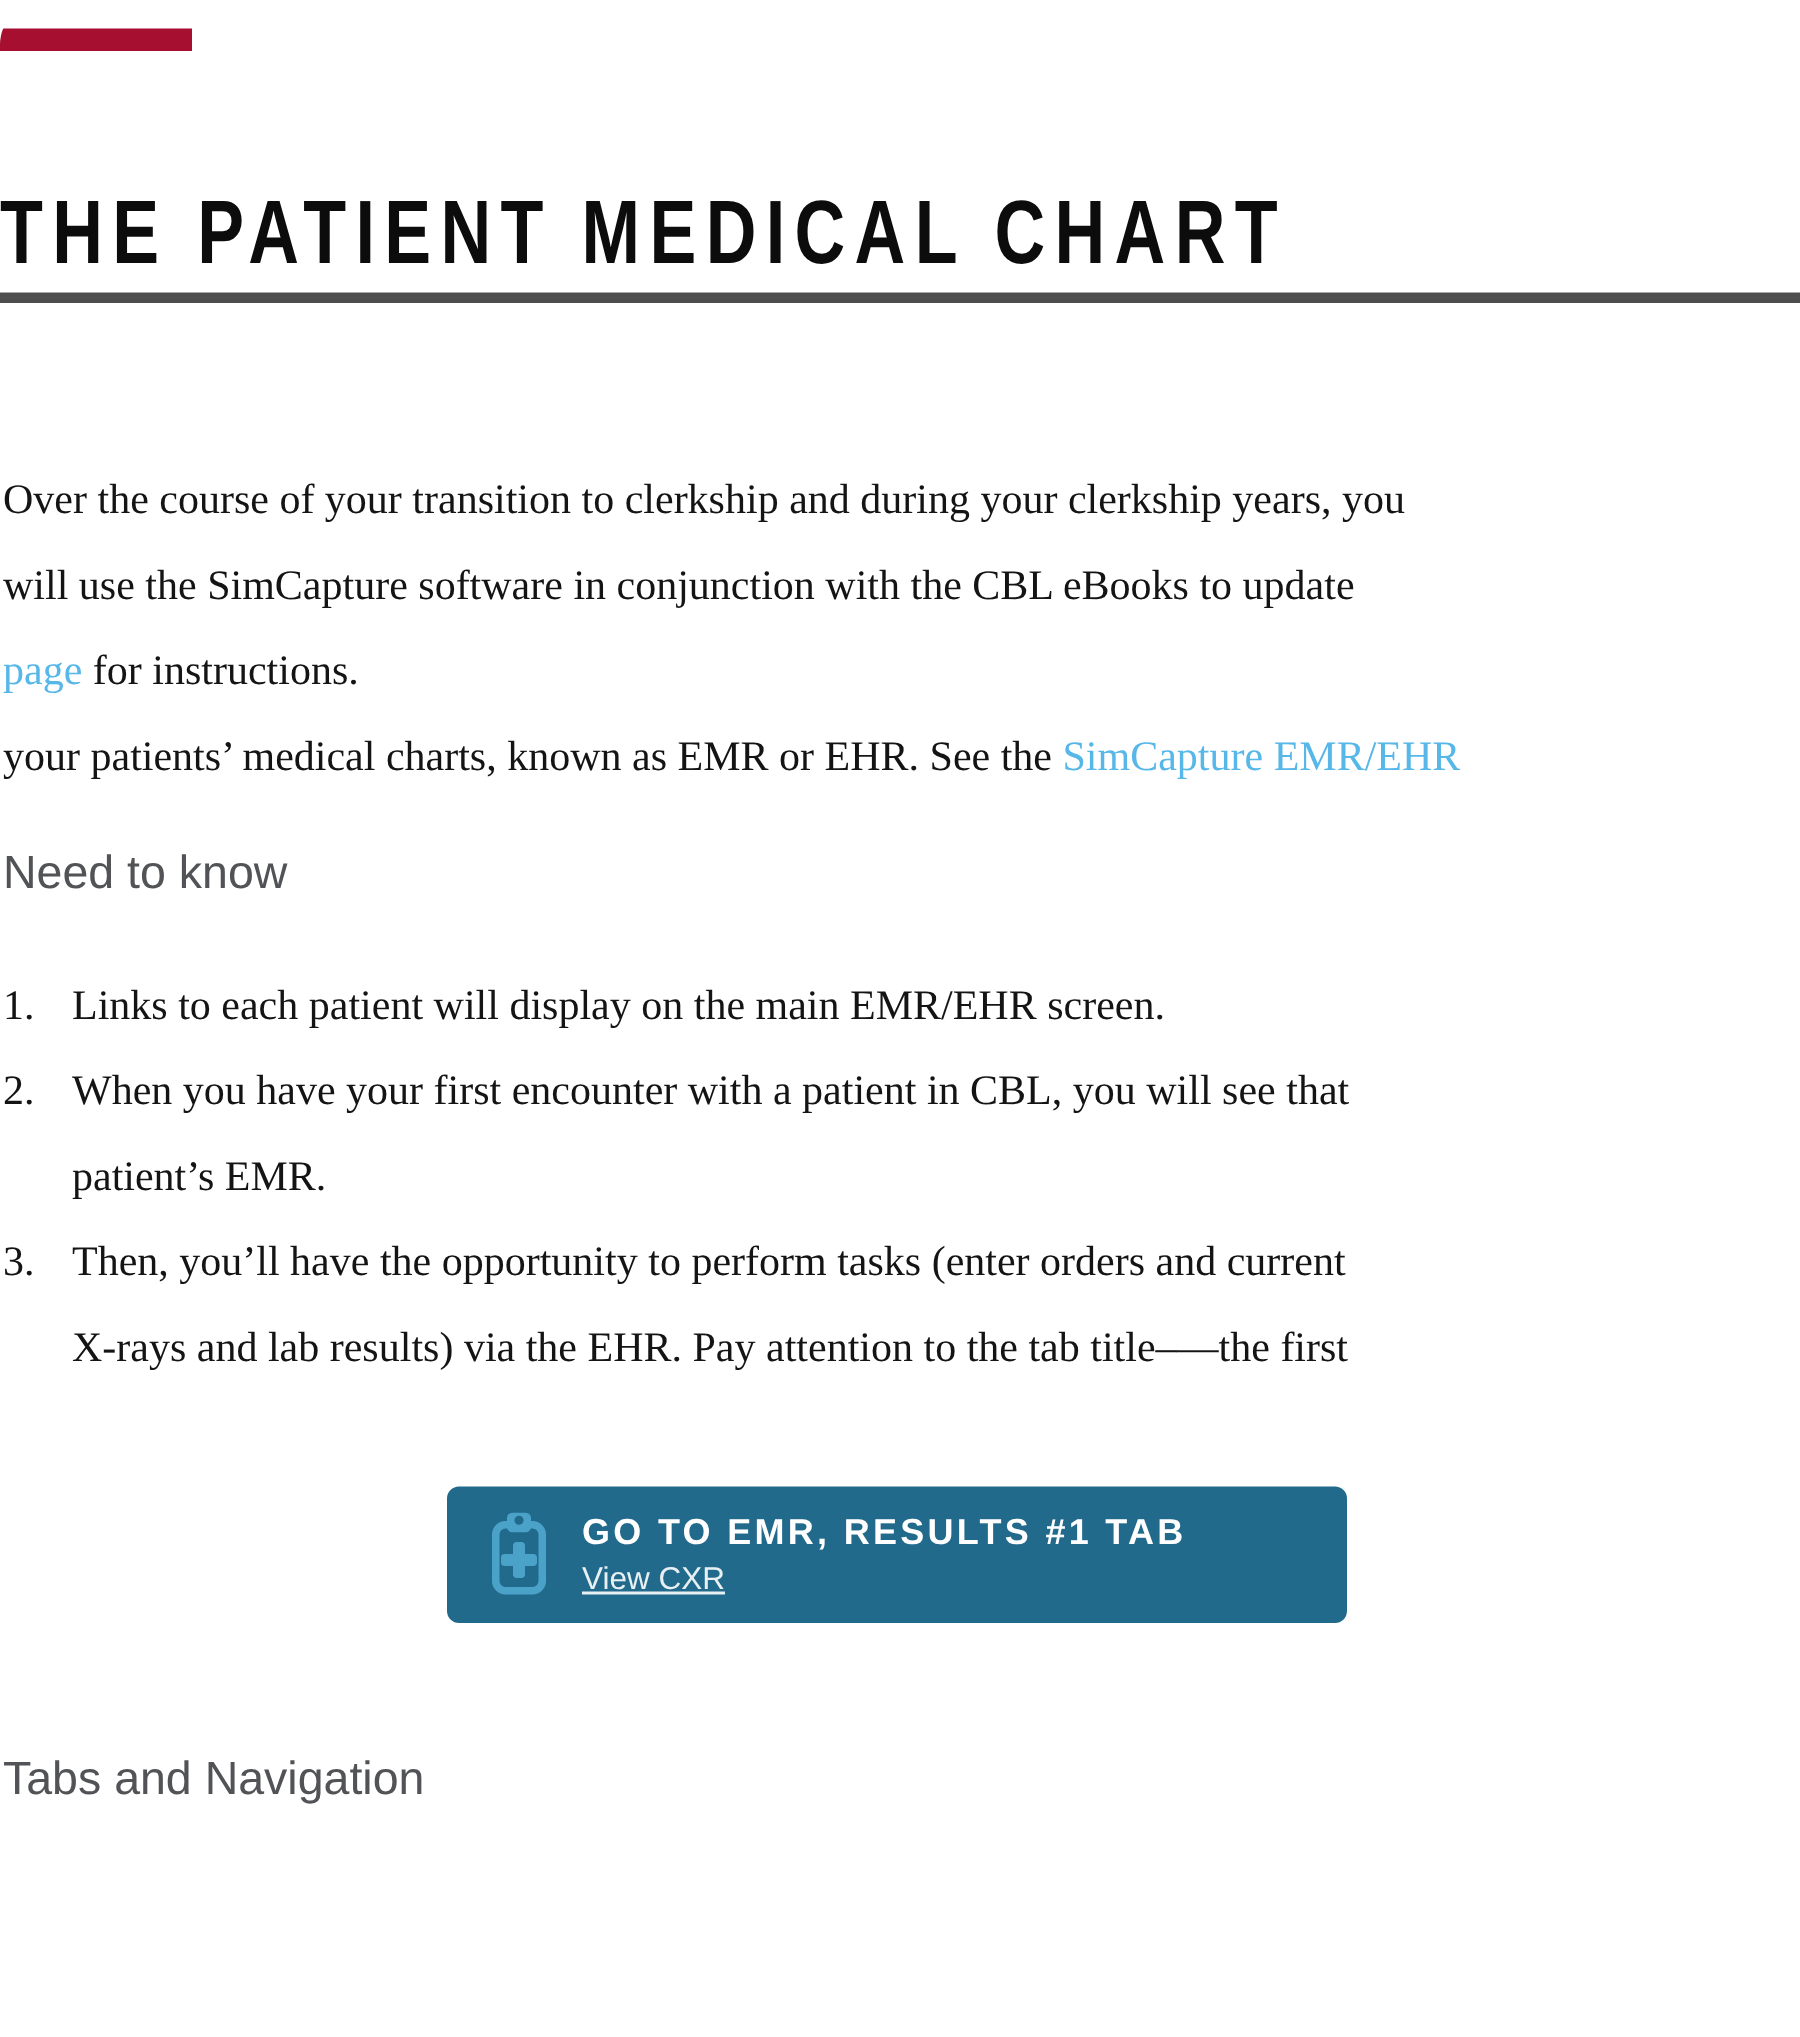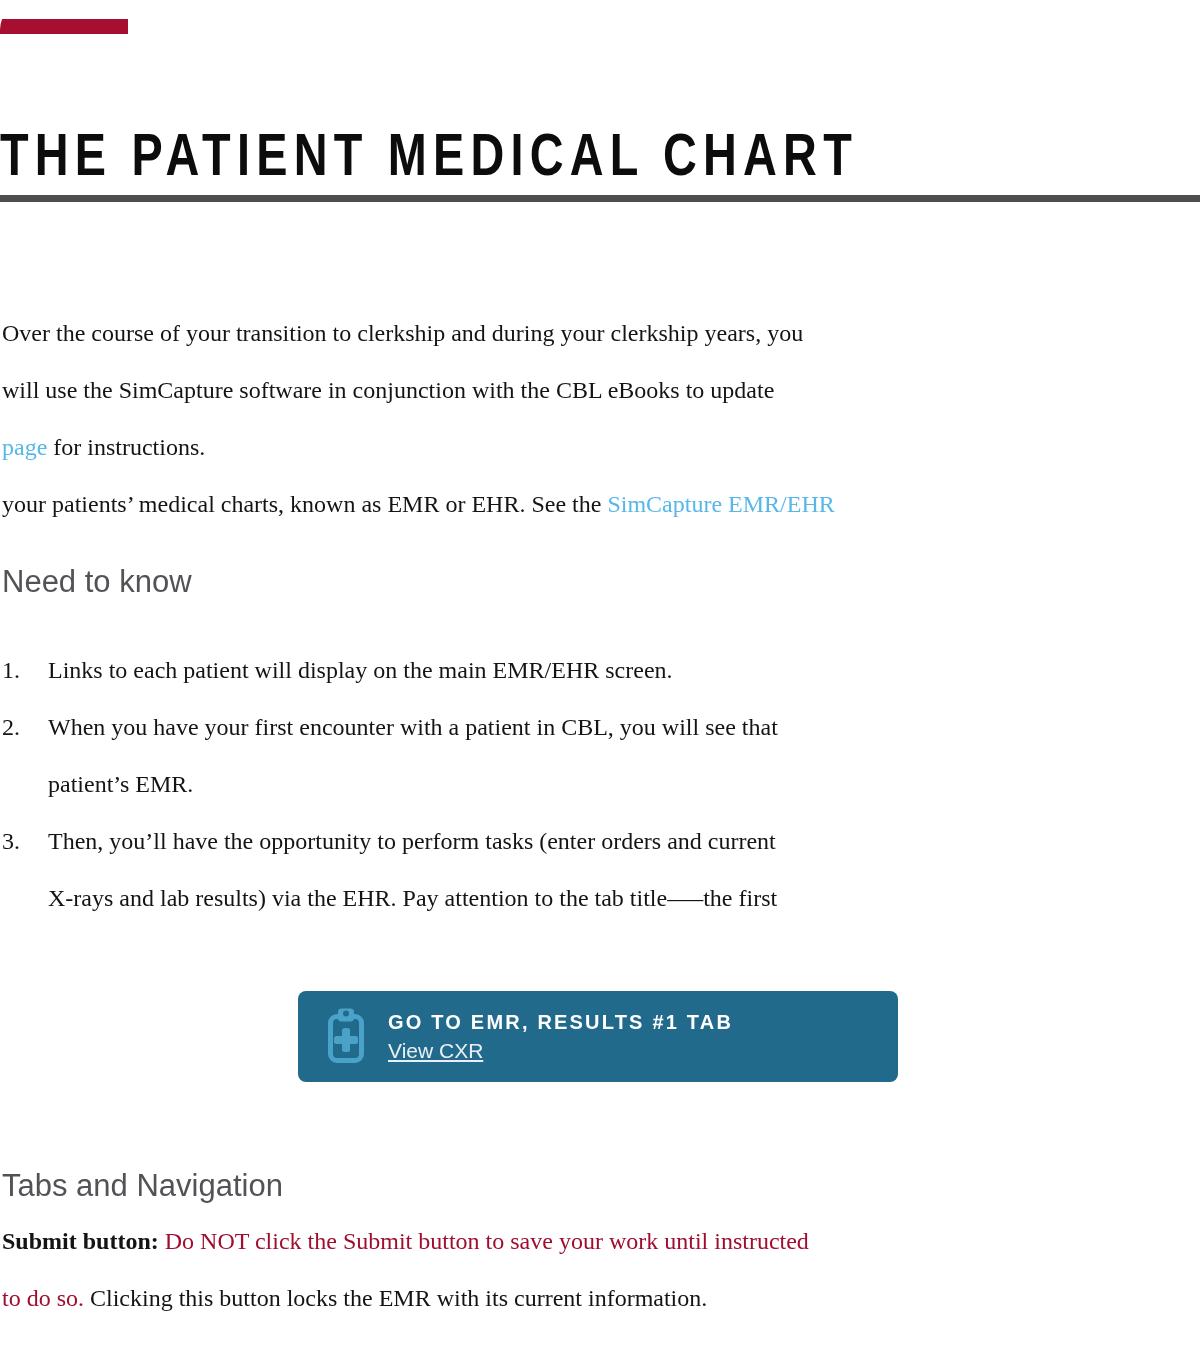--- a/index.html
+++ b/index.html
@@ -35,21 +35,21 @@
     transform-origin: 0 50%;
   }
 
   .title-rule {
     position: absolute;
     left: 0; top: 195px;
     width: 1200px; height: 7px;
     background: var(--rule-gray);
   }
 
-  .body-copy { font-size: 24px; line-height: 57px; }
+  .body-copy { font-size: 28px; line-height: 57px; }
   .tline { white-space: nowrap; }
 
   .intro { position: absolute; left: 2px; top: 305px; }
 
   .section-heading {
     position: absolute;
     left: 2px;
     font-family: "Liberation Sans", sans-serif;
     font-size: 31px;
     line-height: 36px;
@@ -80,21 +80,21 @@
     cursor: pointer;
   }
   .cta-icon { width: 40px; height: 57px; margin-right: 22px; flex: none; }
   .cta-icon .ic-stroke { stroke: var(--button-icon-blue); fill: none; }
   .cta-icon .ic-fill { fill: var(--button-icon-blue); }
   .cta-icon .ic-hole { fill: var(--button-bg); }
   .cta-textblock { display: flex; flex-direction: column; gap: 5px; }
   .cta-title {
     font-family: "Liberation Sans", sans-serif;
     font-weight: 700;
-    font-size: 20px;
+    font-size: 24px;
     letter-spacing: 2.2px;
     color: #ffffff;
     white-space: nowrap;
   }
   .cta-sub {
     font-family: "Liberation Sans", sans-serif;
     font-size: 21px;
     color: #e9f0f3;
     white-space: nowrap;
     text-decoration: underline;
@@ -154,18 +154,14 @@
       <rect class="ic-fill" x="8" y="28" width="24" height="8" rx="2.5"></rect>
     </svg>
     <div class="cta-textblock">
       <div class="cta-title">GO TO EMR, RESULTS #1 TAB</div>
       <div class="cta-sub">View CXR</div>
     </div>
   </div>
 
   <div class="section-heading heading-tabs">Tabs and Navigation</div>
 
-  <div class="submit-note body-copy" id="submit-note">
-      <div class="tline"><span class="seg-bold">Submit button:</span><span> </span><span class="seg-red">Do NOT click the Submit button to save your work until instructed</span></div>
-      <div class="tline"><span class="seg-red">to do so.</span><span> Clicking this button locks the EMR with its current information.</span></div>
-    </div>
 
 </div>
 
 </body></html>

